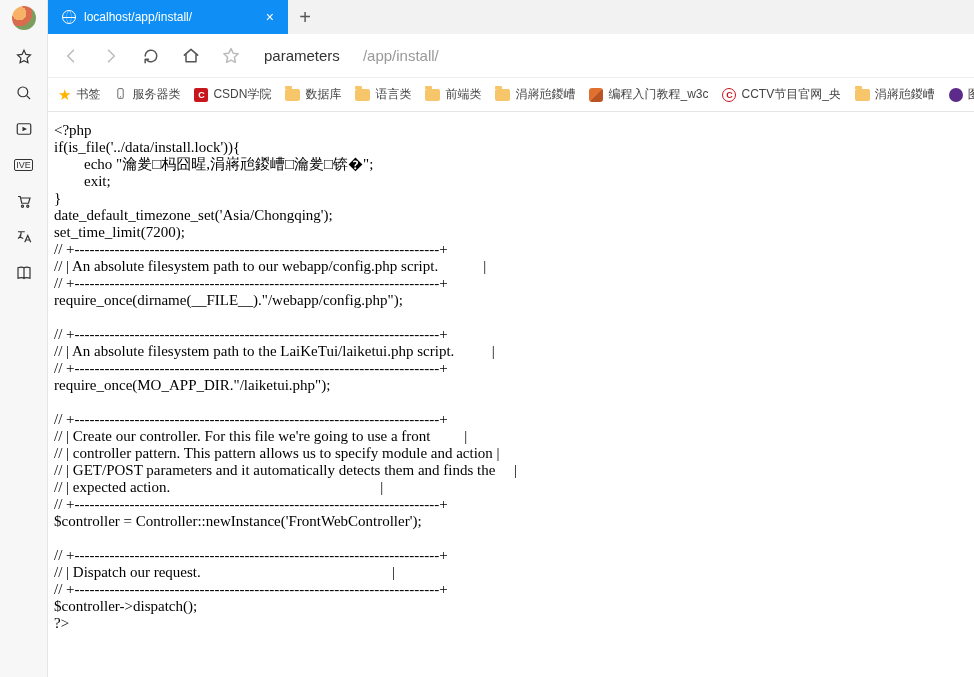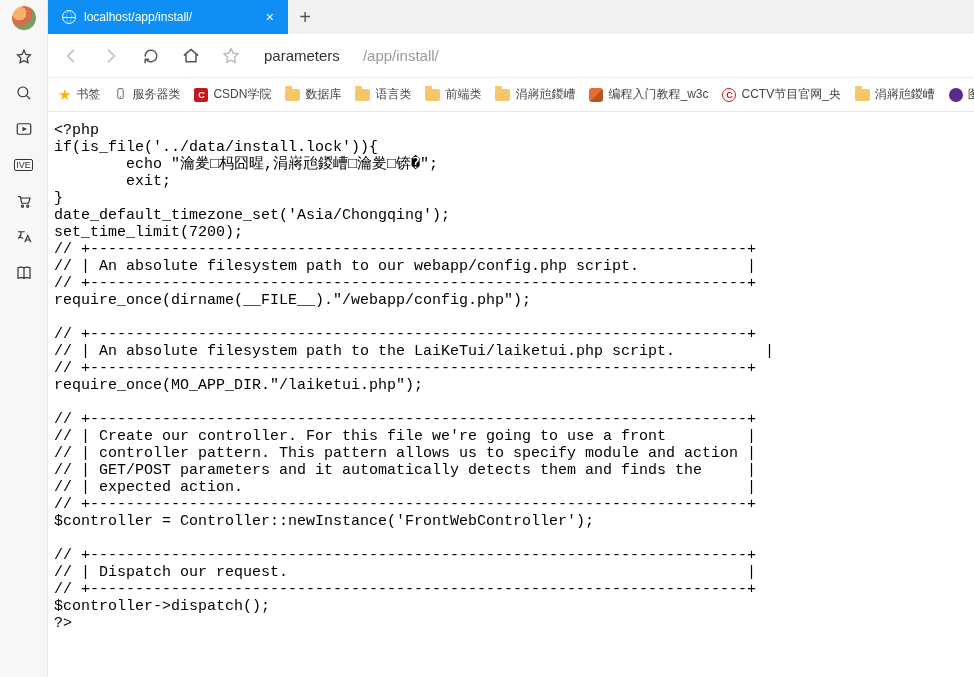--- a/index.html
+++ b/index.html
@@ -40,21 +40,21 @@
   .bm-star { color:#ffb400; font-size:15px; }
   .bm-folder { width:15px;height:12px;background:#f7c66a;border-radius:2px;position:relative;}
   .bm-folder::before{content:"";position:absolute;top:-3px;left:0;width:7px;height:3px;background:#f7c66a;border-radius:1px 1px 0 0;}
   .bm-ico { width:14px;height:14px;border-radius:2px;display:flex;align-items:center;justify-content:center;font-size:9px;font-weight:bold;}
   .bm-c { background:#c8161d;color:#fff;}
   .bm-w3 { width:14px;height:14px;background:linear-gradient(135deg,#e07030 50%,#b85424 50%);border-radius:3px;}
   .bm-cctv { width:14px;height:14px;border:1.5px solid #c8161d;border-radius:50%;color:#c8161d;font-size:9px;font-weight:bold;display:flex;align-items:center;justify-content:center;}
   .bm-ball { width:14px;height:14px;border-radius:50%;background:#5b2a8a;}
   .bm-phone svg{width:13px;height:13px;stroke:#555;fill:none;stroke-width:1.6;}
   .content { flex:1; overflow:auto; padding: 10px 6px; }
-  pre { font-family: Liberation Mono, monospace; font-size: 15px; line-height: 17px; white-space: pre; color:#000;}
+  pre { font-family: Liberation Serif, serif; font-size: 15px; line-height: 17px; white-space: pre; color:#000;}
 </style>
 </head>
 <body>
 
 <div class="root">
   <div class="left-rail">
     <div class="avatar"></div>
     <div class="rail-icon">
       <svg viewBox="0 0 24 24">
           <path d="M12 3l2.6 5.6 6 .7-4.5 4.2 1.2 6.1L12 16.9 6.7 19.6l1.2-6.1L3.4 9.3l6-.7z"></path>

